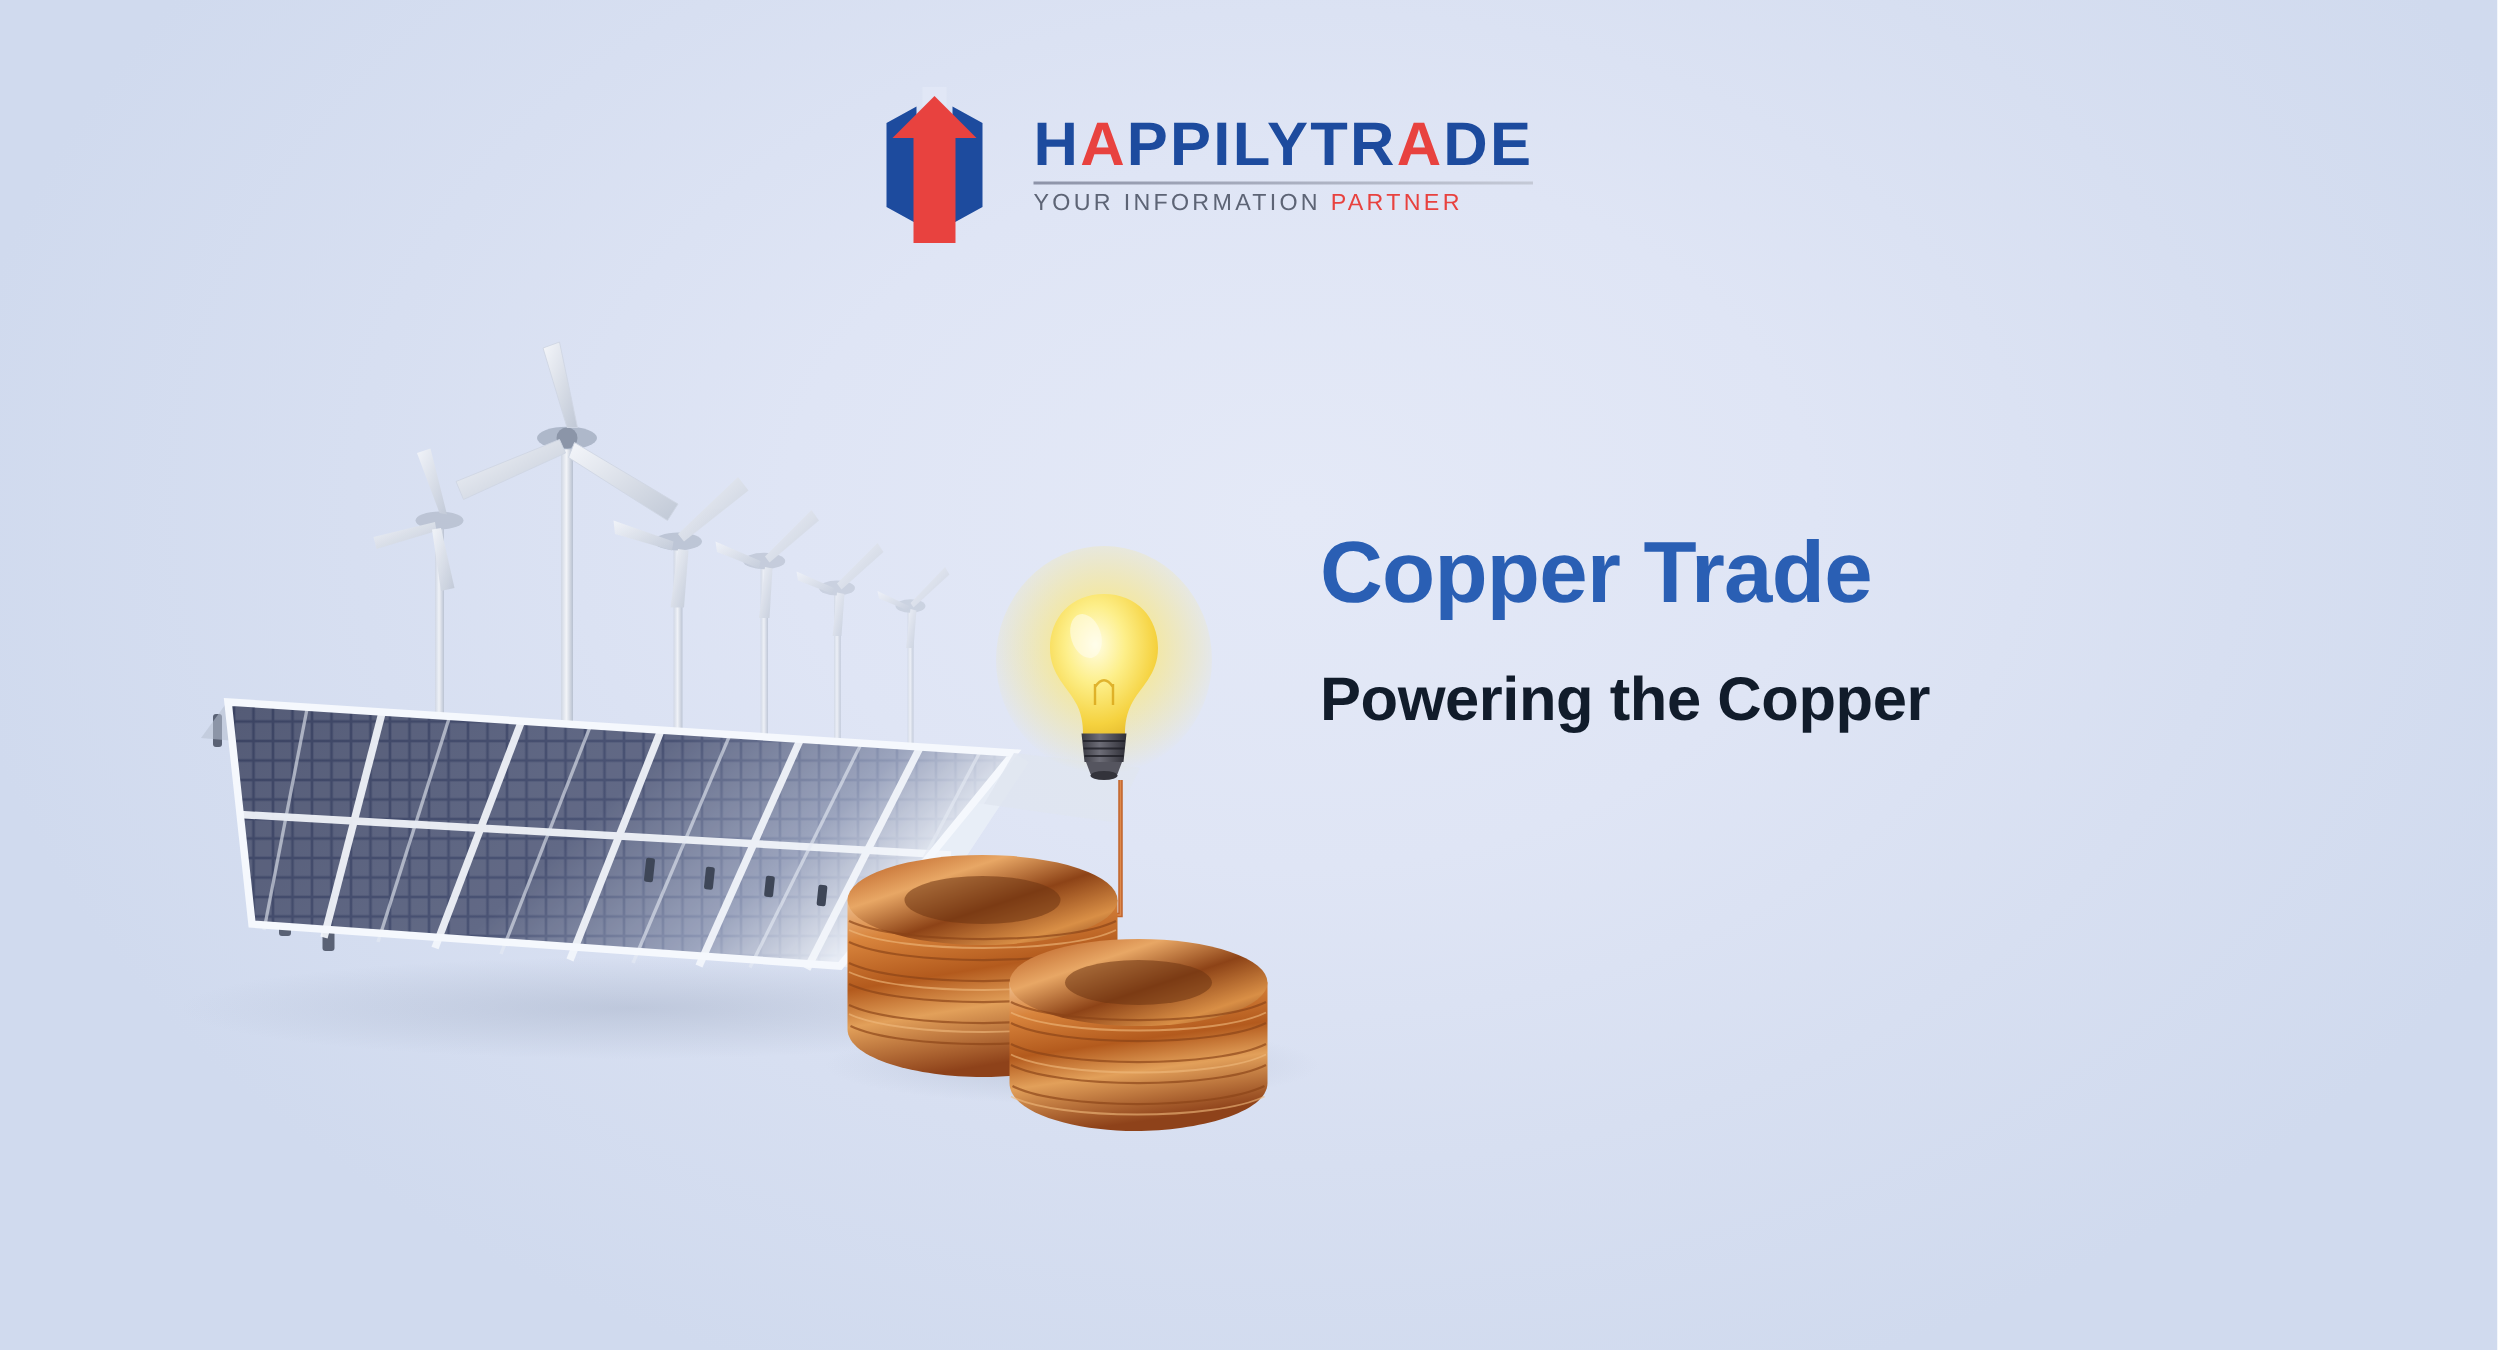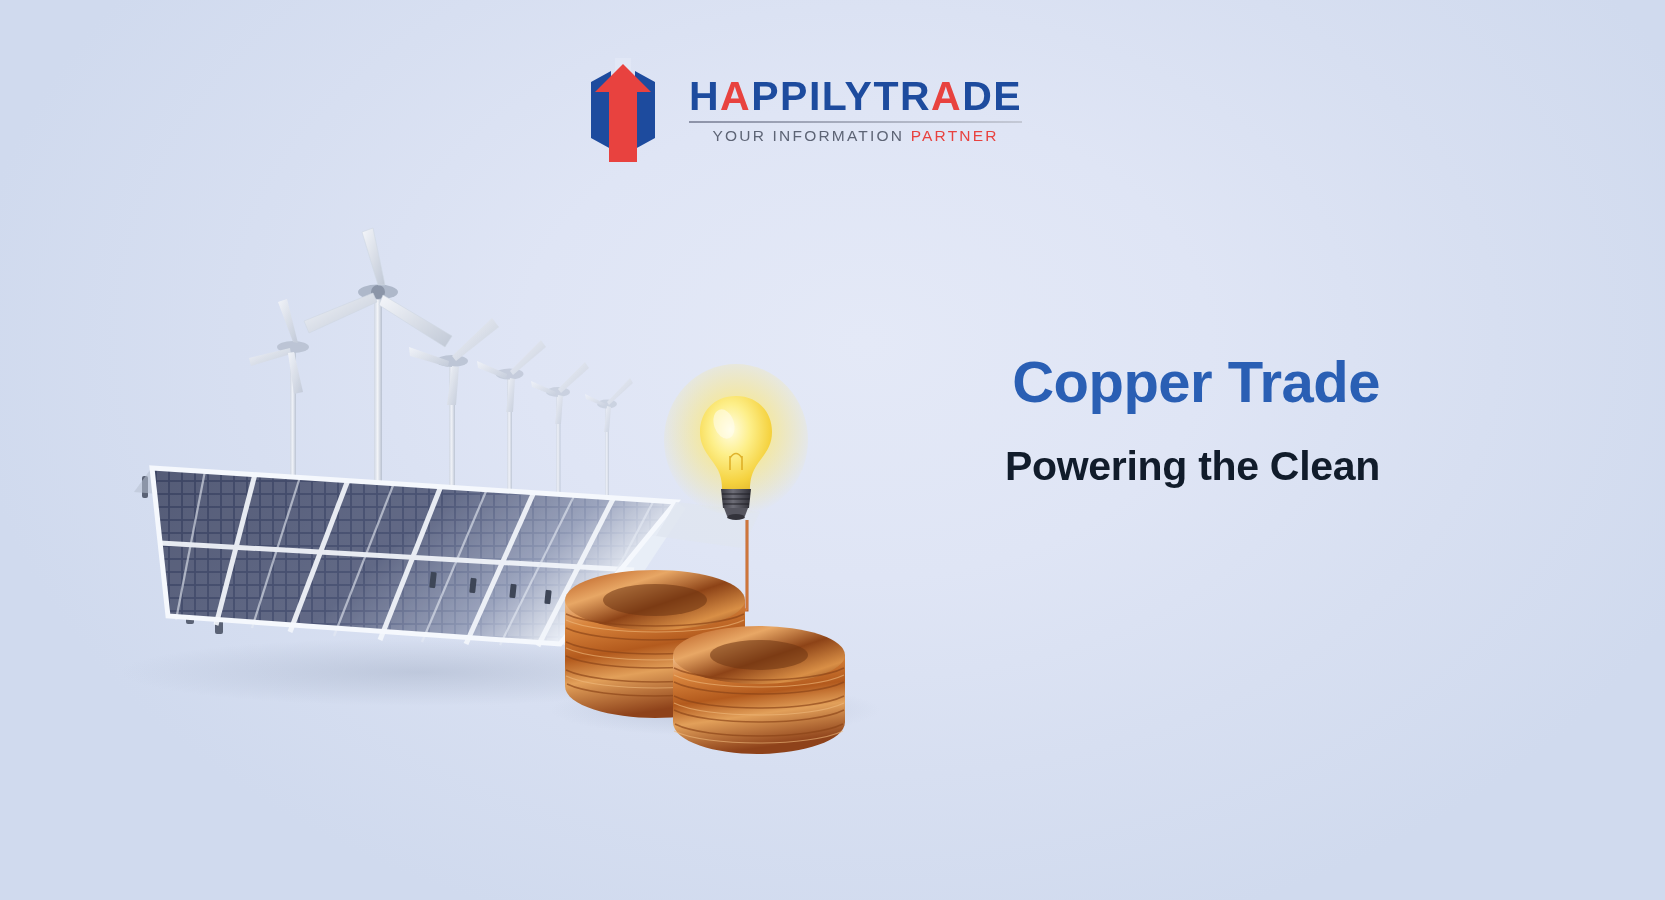--- a/index.html
+++ b/index.html
@@ -31,29 +31,29 @@
   }
   .lw-blue{ color:#1d4b9e; }
   .lw-a{ color:#e8423f; }
   .logo-rule{
     height:2px; width:100%;
     background:linear-gradient(to right,#8d93a8,#c4c9d6);
     margin:4px 0 4px 0;
   }
   .logo-tag{
     font-size:15.5px; letter-spacing:2.2px; font-weight:normal;
-    white-space:nowrap; text-align:center;
+    white-space:nowrap; text-align:left;
   }
   .tag-grey{ color:#5d6475; }
   .tag-red{ color:#e8423f; }
 
   
   #copy{
     position:absolute; left:880px; top:352px;
-    width:500px; text-align:right;
+    width:500px; text-align:left;
   }
   #headline{
     font-size:58px; font-weight:bold; color:#2a5fb4;
     letter-spacing:-0.5px; line-height:1.05;
     white-space:nowrap;
   }
   #subline{
     margin-top:26px;
     font-size:41px; font-weight:600; color:#111c2b;
     line-height:1.34; letter-spacing:-0.3px;
@@ -333,17 +333,17 @@
           <span class="lw-blue">DE</span>
       </span>
       <span class="logo-rule"></span>
       <span class="logo-tag"><span class="tag-grey">YOUR INFORMATION </span><span class="tag-red">PARTNER</span></span>
     </span>
   </div>
 
   <div id="copy">
     <div id="headline">Copper Trade</div>
     <div id="subline">
-      <span class="l1">Powering the Clean</span>
+      <span class="l1">Powering the Copper</span>
     </div>
   </div>
 
 </div>
 
 </body></html>

